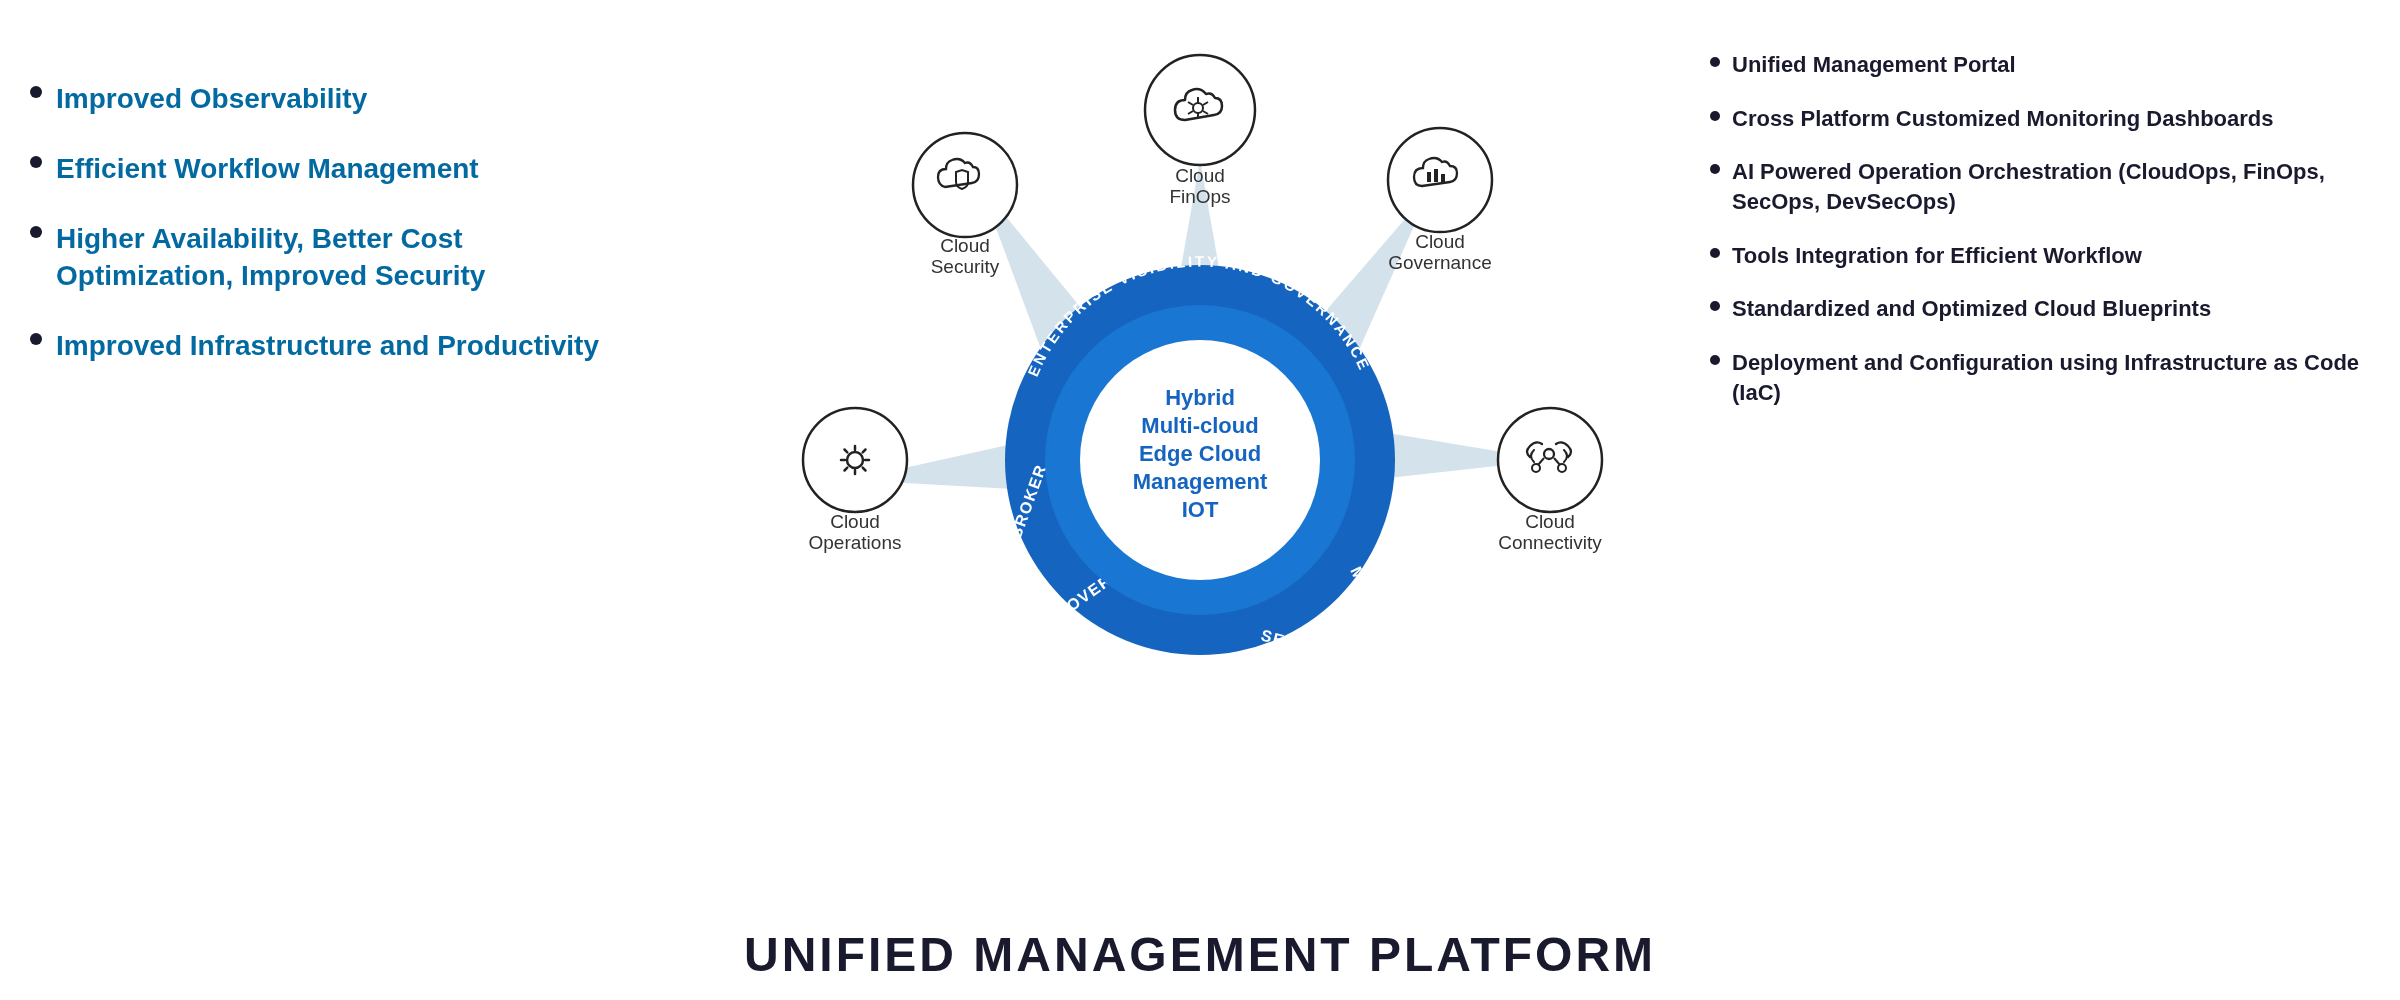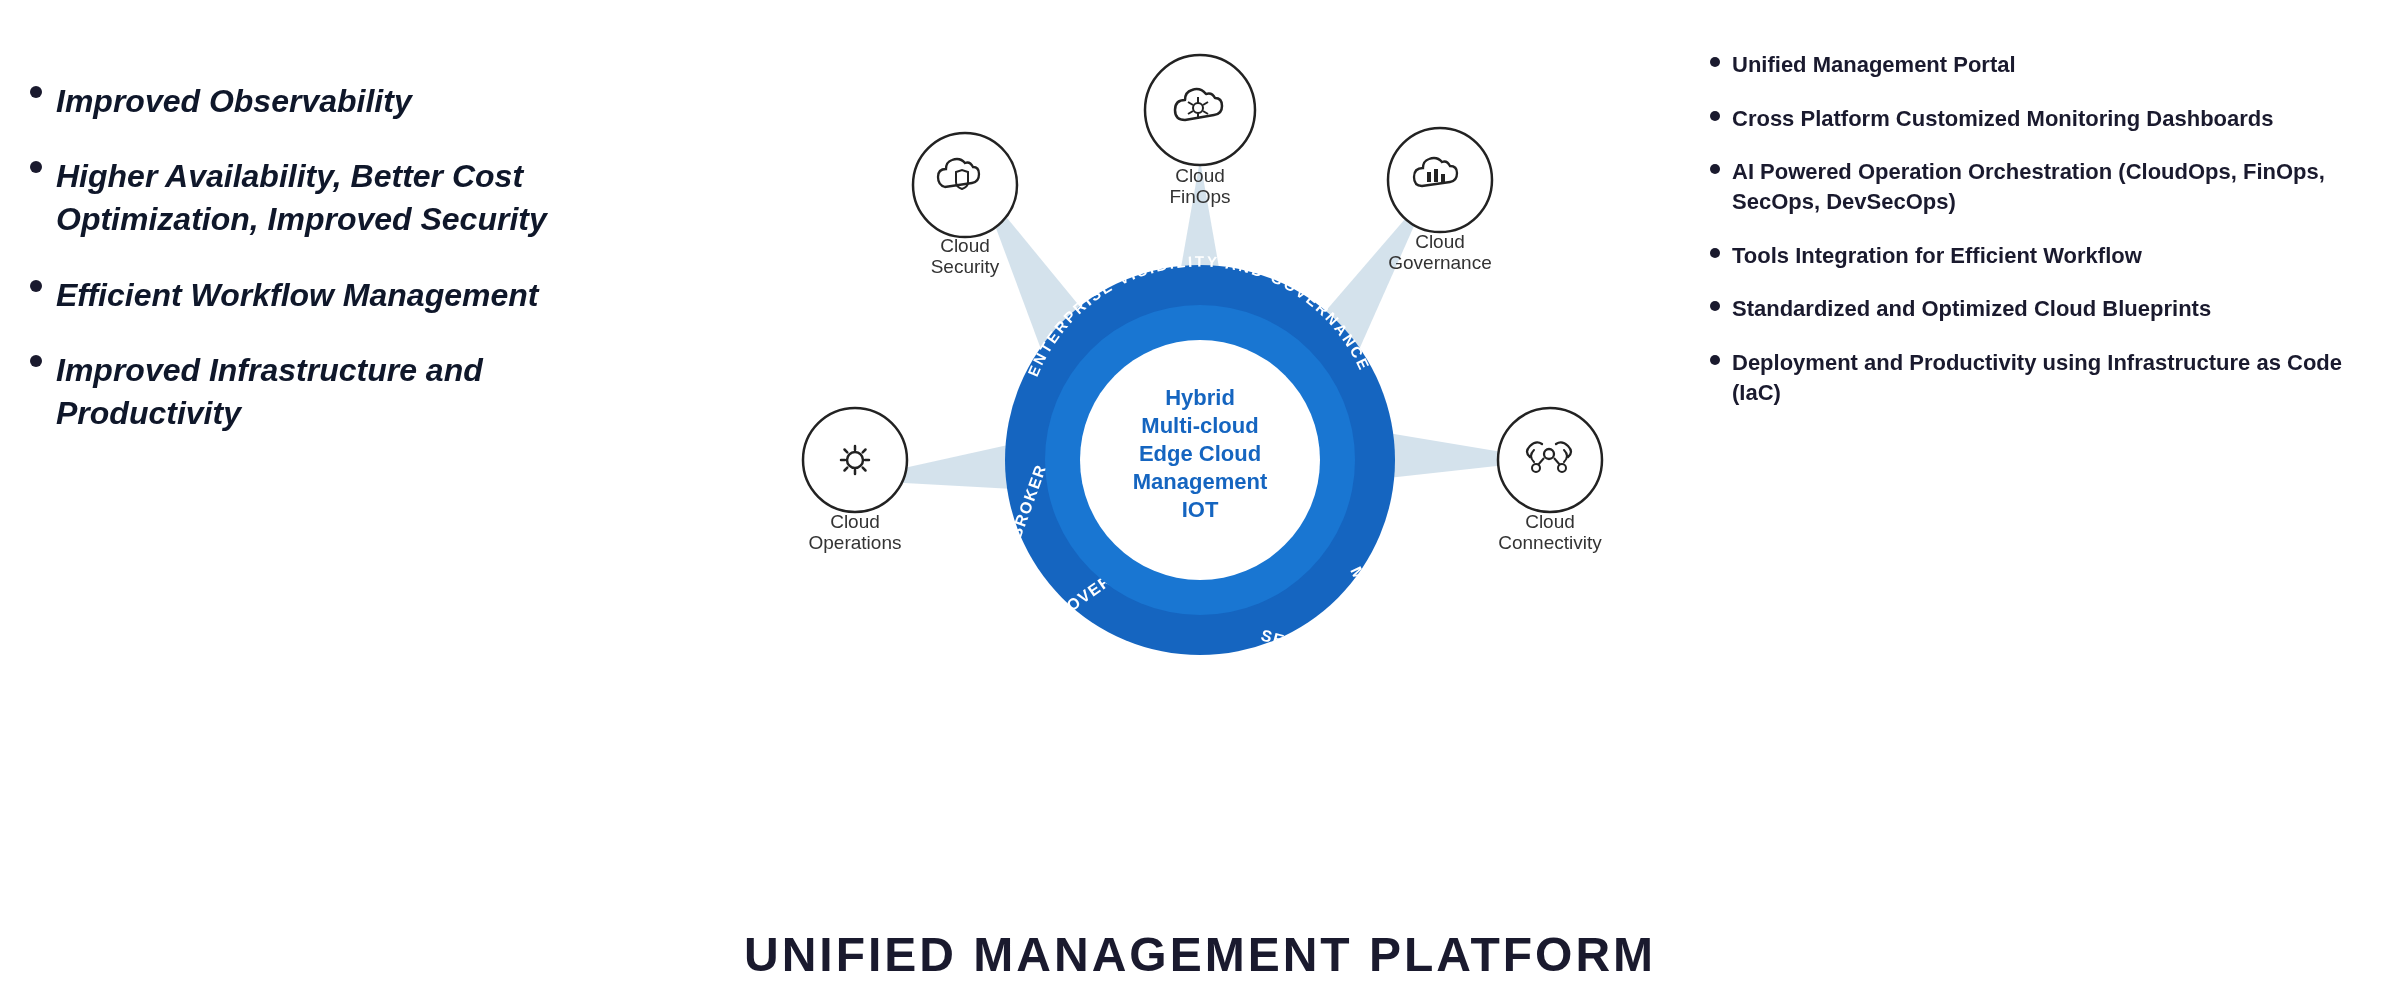--- a/index.html
+++ b/index.html
@@ -27,25 +27,24 @@
     .left-panel .bullet-dot {
       width: 12px;
       height: 12px;
       min-width: 12px;
       background: #1a1a2e;
       border-radius: 50%;
       margin-top: 6px;
       margin-right: 14px;
     }
     .left-panel .bullet-text {
-      font-size: 32px;
+      font-size: 28px;
       font-weight: 600;
-      color: #0f172a;
+      color: #0369a1;
       line-height: 1.35;
-      font-style: italic;
     }
 
     
     .right-panel {
       position: absolute;
       right: 30px;
       top: 50px;
       width: 660px;
     }
     .right-panel .bullet-item {
@@ -96,28 +95,28 @@
 </head>
 <body>
 
 <div class="left-panel">
   <div class="bullet-item">
     <div class="bullet-dot"></div>
     <span class="bullet-text">Improved Observability</span>
   </div>
   <div class="bullet-item">
     <div class="bullet-dot"></div>
+    <span class="bullet-text">Efficient Workflow Management</span>
+  </div>
+  <div class="bullet-item">
+    <div class="bullet-dot"></div>
     <span class="bullet-text">Higher Availability, Better Cost Optimization, Improved Security</span>
   </div>
   <div class="bullet-item">
     <div class="bullet-dot"></div>
-    <span class="bullet-text">Efficient Workflow Management</span>
-  </div>
-  <div class="bullet-item">
-    <div class="bullet-dot"></div>
     <span class="bullet-text">Improved Infrastructure and Productivity</span>
   </div>
 </div>
 
 <div class="right-panel">
   <div class="bullet-item">
     <div class="bullet-dot"></div>
     <span class="bullet-text">Unified Management Portal</span>
   </div>
   <div class="bullet-item">
@@ -131,21 +130,21 @@
   <div class="bullet-item">
     <div class="bullet-dot"></div>
     <span class="bullet-text">Tools Integration for Efficient Workflow</span>
   </div>
   <div class="bullet-item">
     <div class="bullet-dot"></div>
     <span class="bullet-text">Standardized and Optimized Cloud Blueprints</span>
   </div>
   <div class="bullet-item">
     <div class="bullet-dot"></div>
-    <span class="bullet-text">Deployment and Productivity using Infrastructure as Code (IaC)</span>
+    <span class="bullet-text">Deployment and Configuration using Infrastructure as Code (IaC)</span>
   </div>
 </div>
 
 <div class="center-diagram">
   <svg width="900" height="820" viewBox="0 0 900 820" xmlns="http://www.w3.org/2000/svg">
 
     <polygon points="450,130 420,300 480,300" fill="#b8cfe0" opacity="0.6"></polygon>
 
     <polygon points="680,160 555,305 600,340" fill="#b8cfe0" opacity="0.6"></polygon>
 

